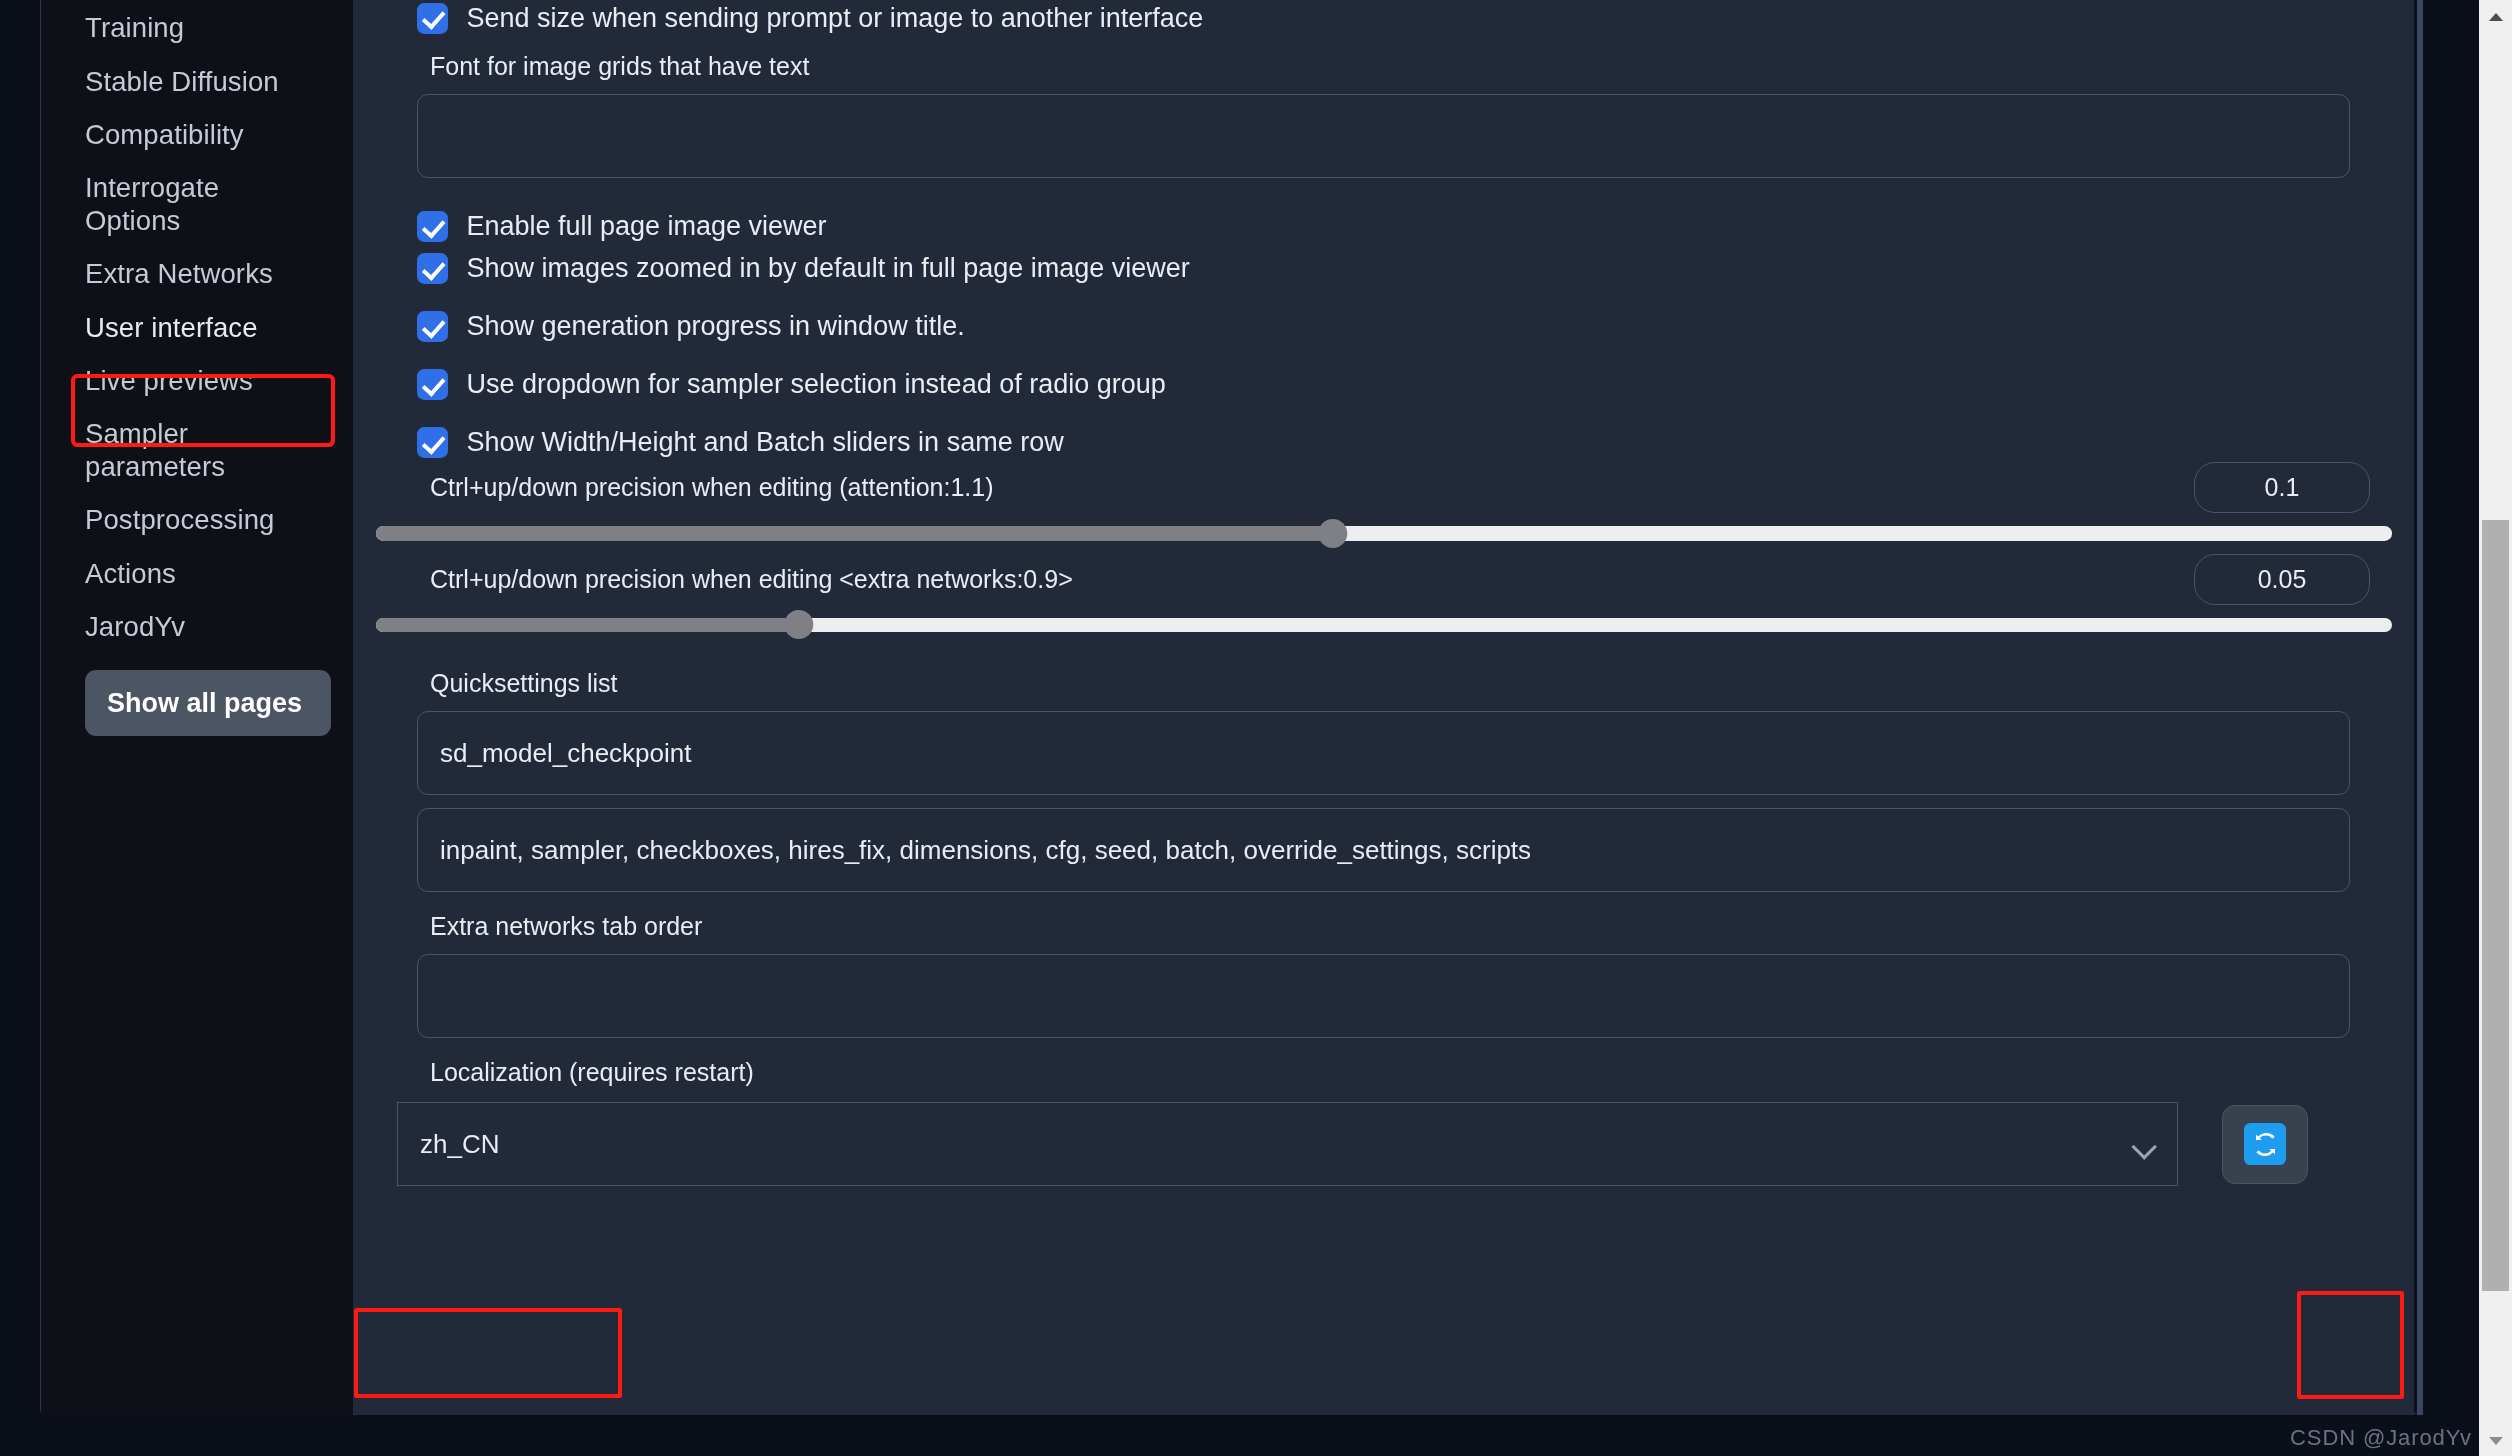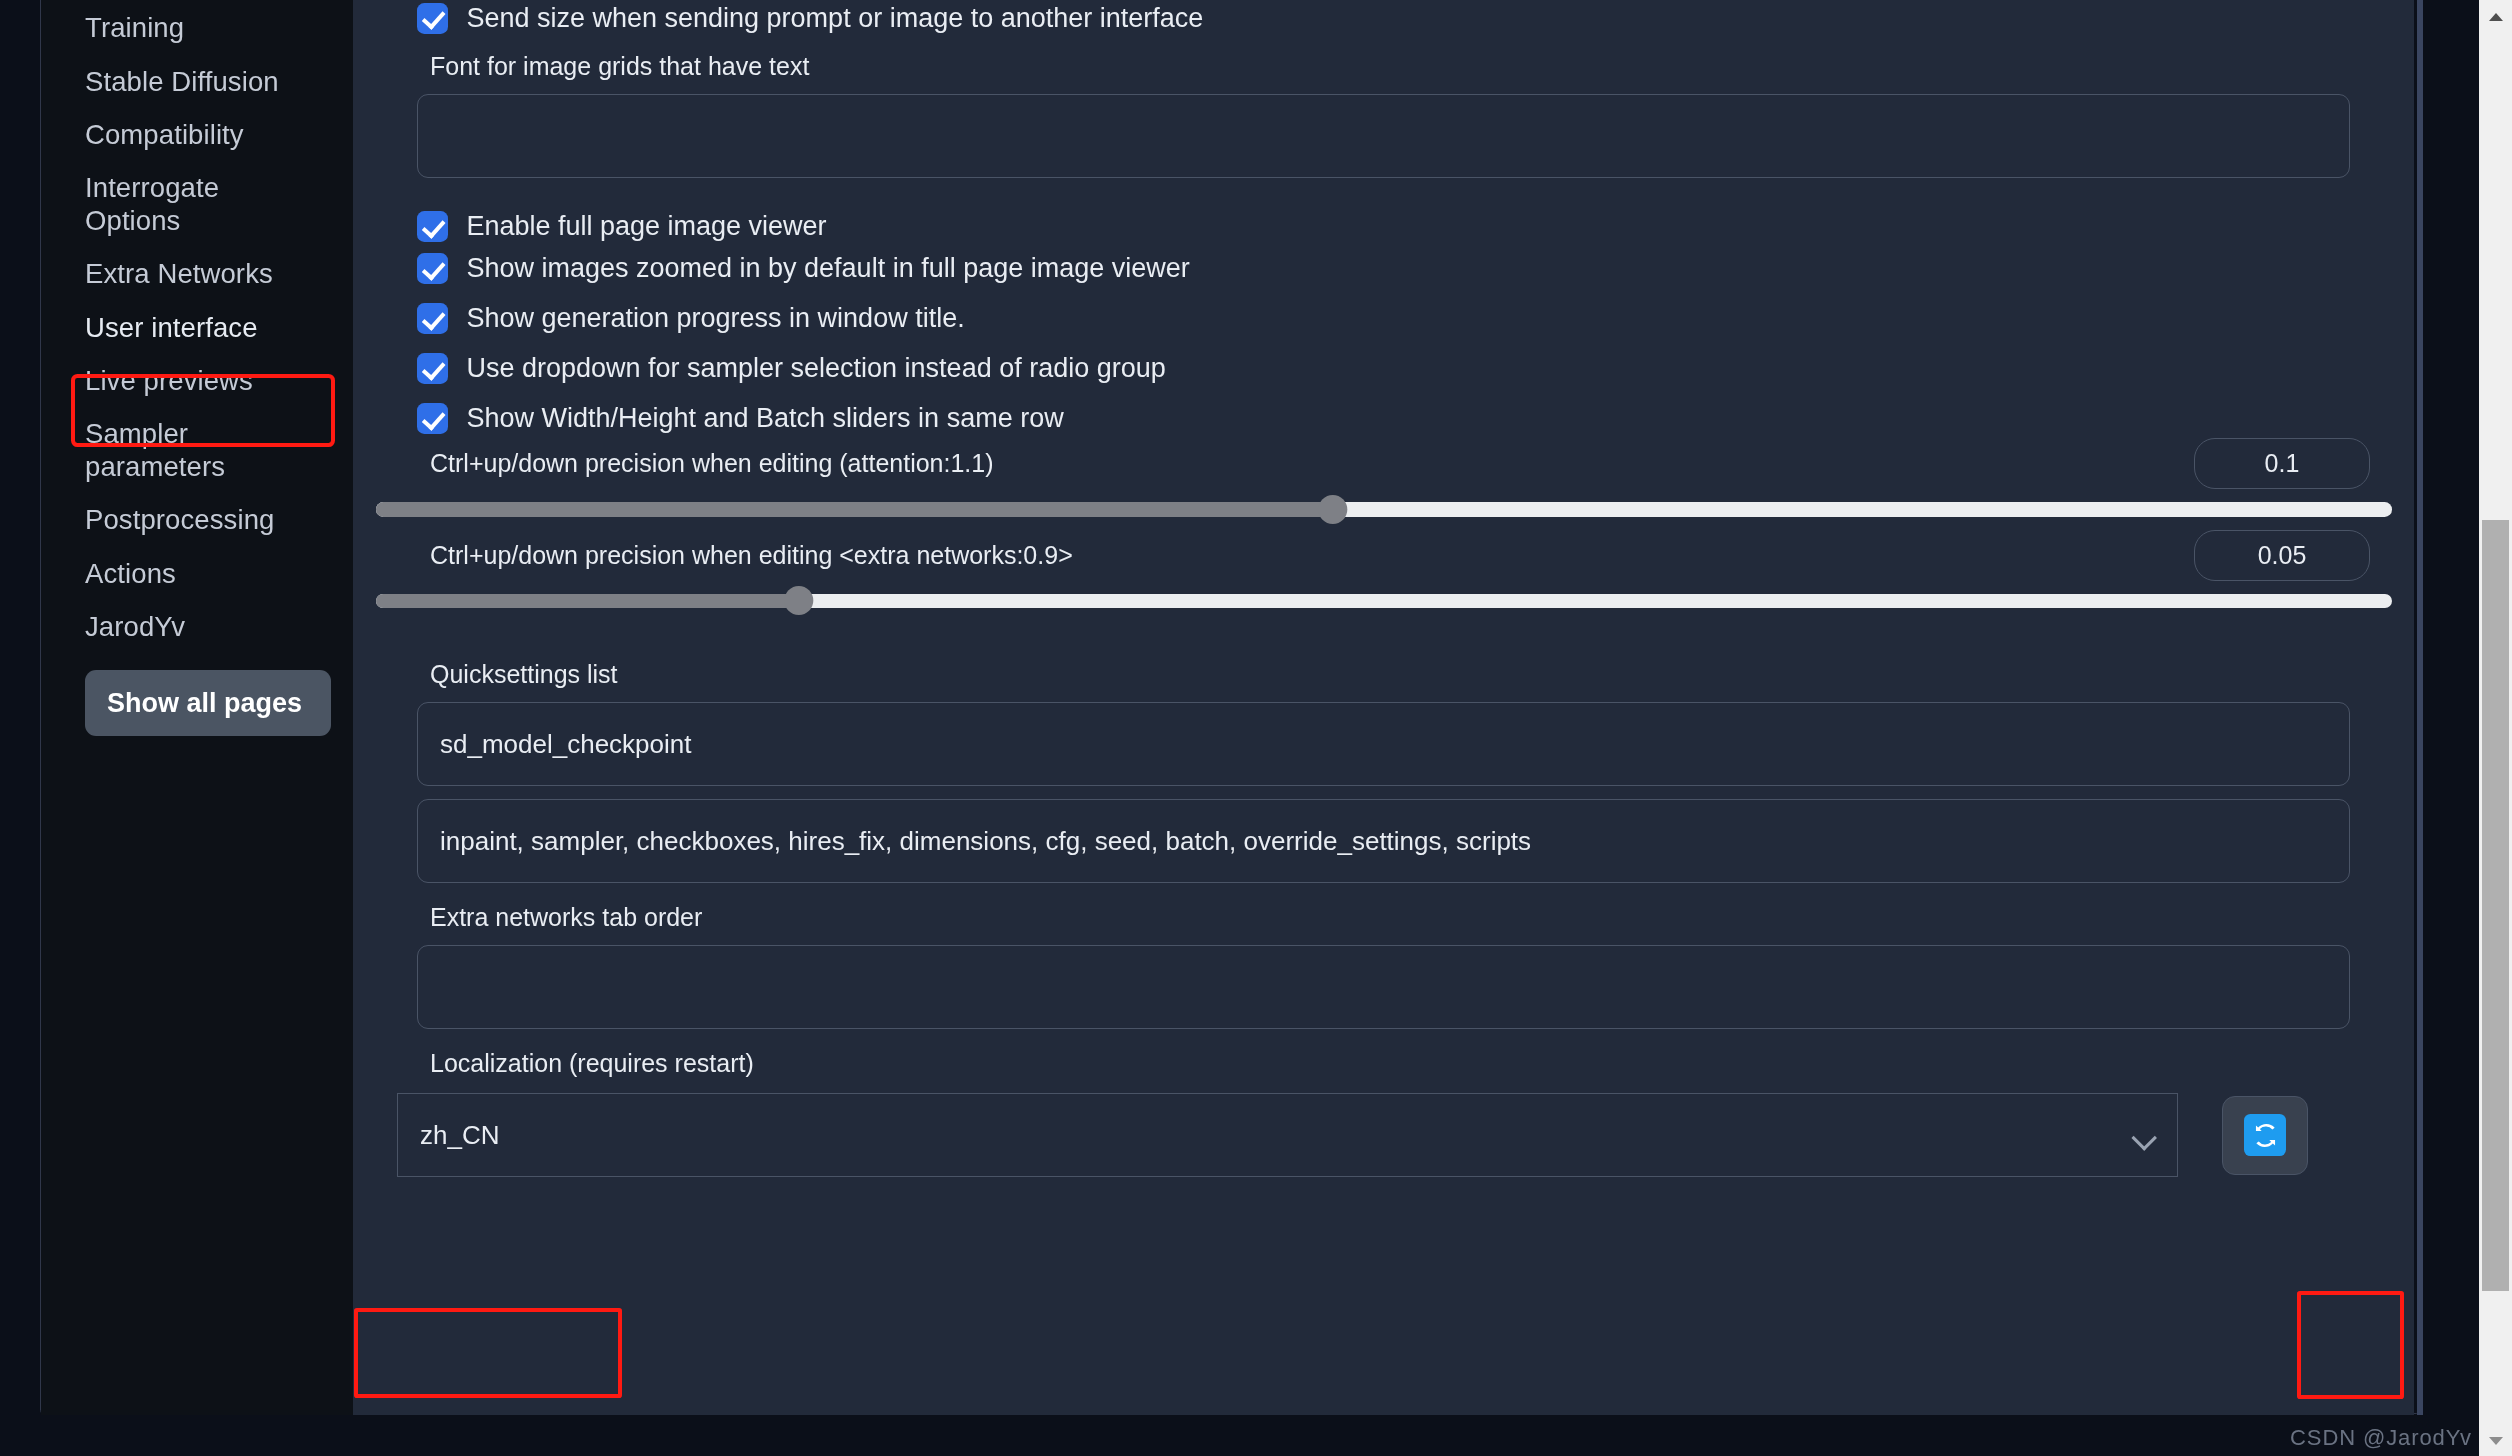--- a/index.html
+++ b/index.html
@@ -92,21 +92,21 @@
     overflow: hidden;
   }
 
   .check-row {
     display: flex;
     align-items: center;
     padding: 0 0 0 64px;
     height: 42px;
     margin-top: 0;
   }
-  .check-row + .check-row { margin-top: 8px; }
+  .check-row + .check-row { margin-top: 16px; }
 
   .cbx {
     width: 31px; height: 31px;
     border-radius: 7.3px;
     background: #2f6fe8;
     flex: 0 0 31px;
     position: relative;
     cursor: pointer;
     margin-right: 18.4px;
   }
@@ -382,21 +382,21 @@
 
       <div class="slider-block" style="margin-top:24px">
         <div class="field-label">Ctrl+up/down precision when editing &lt;extra networks:0.9&gt;</div>
         <div class="num-box" style="top:-11px">0.05</div>
         <div class="track" style="margin-top:24px">
           <div class="fill" id="fill-xn" style="width: 21%;"></div>
           <div class="thumb" id="thumb-xn" style="left: 21%;"></div>
         </div>
       </div>
 
-      <div class="field-label" style="margin-top:52px">Quicksettings list</div>
+      <div class="field-label" style="margin-top:37px">Quicksettings list</div>
       <div class="textbox">sd_model_checkpoint</div>
 
       <div class="textbox">inpaint, sampler, checkboxes, hires_fix, dimensions, cfg, seed, batch, override_settings, scripts</div>
 
       <div class="field-label" style="margin-top:20px">Extra networks tab order</div>
       <div class="textbox empty"></div>
 
       <div class="field-label" style="margin-top:20px">Localization (requires restart)</div>
 
       <div class="dropdown-row">

